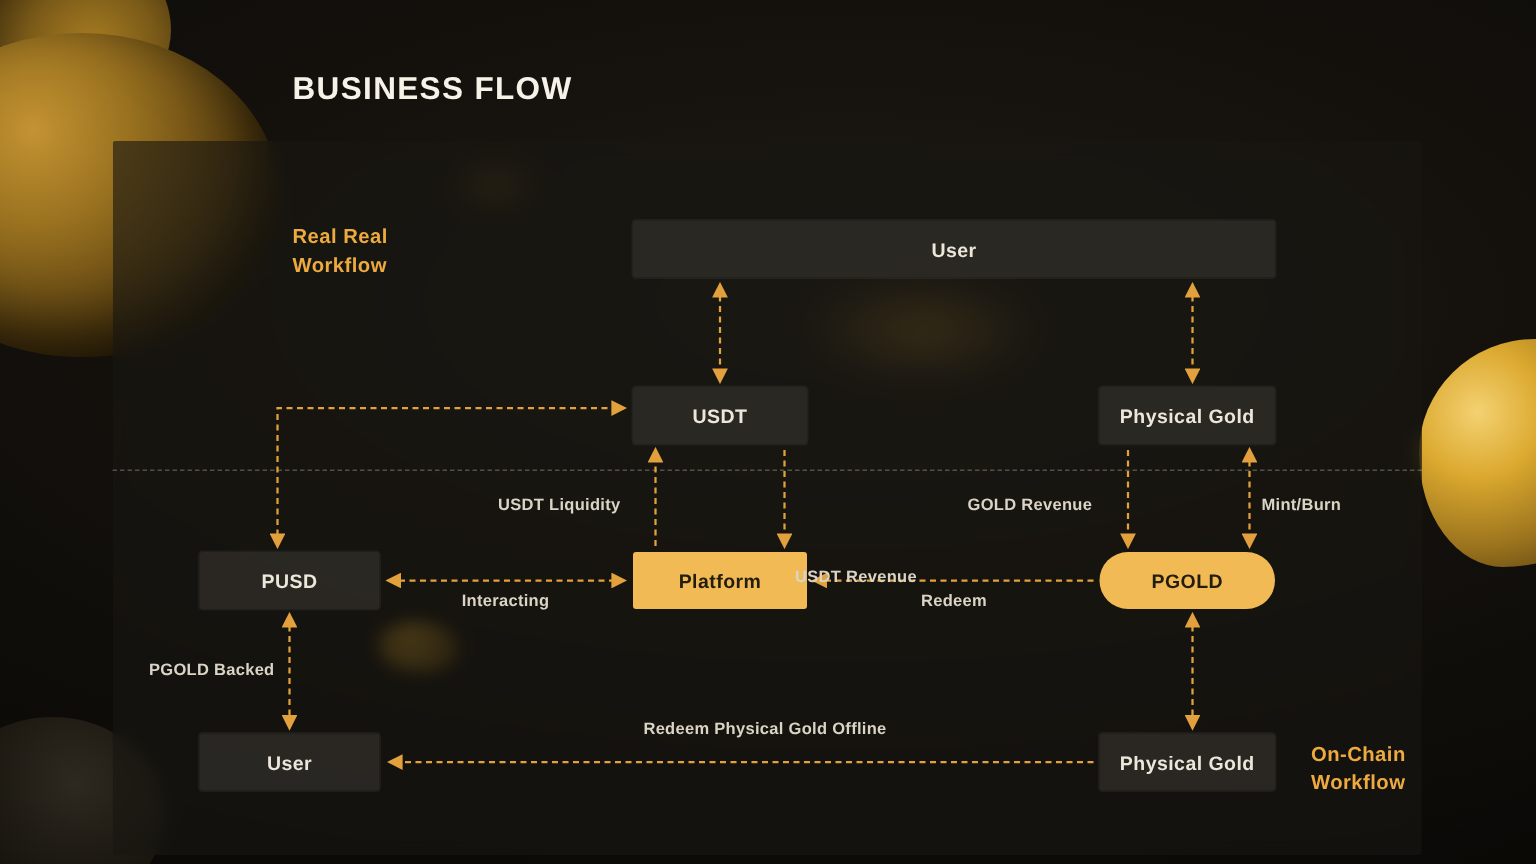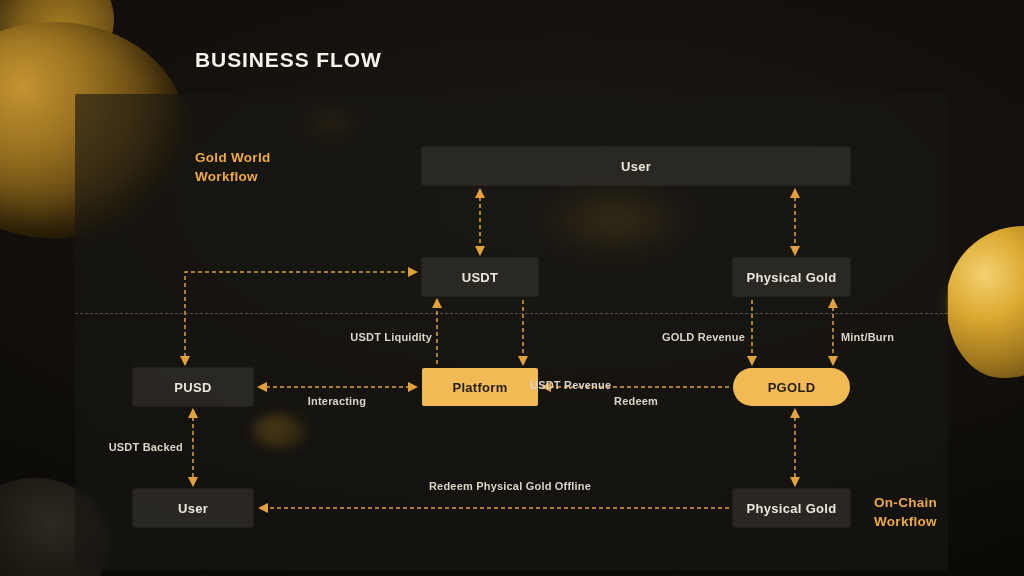--- a/index.html
+++ b/index.html
@@ -98,21 +98,21 @@
   <div class="glow g1"></div>
   <div class="glow g2"></div>
   <div class="vignette"></div>
 
   <div class="panel"></div>
   <div class="divider"></div>
 
   <h1 class="title">BUSINESS FLOW</h1>
 
   <div class="section-label" style="left:195px; top:149px;">
-    <div>Gold World</div>
+    <div>Real Real</div>
     <div>Workflow</div>
   </div>
 
   <div class="section-label" style="left:874px; top:494px;">
     <div>On-Chain</div>
     <div>Workflow</div>
   </div>
 
   <svg class="arrows" width="1024" height="576" viewBox="0 0 1024 576">
     <defs>
@@ -136,22 +136,22 @@
 
   <div class="node" style="left:422px; top:147px; width:428px; height:38px;">User</div>
   <div class="node" style="left:422px; top:258px; width:116px; height:38px;">USDT</div>
   <div class="node" style="left:733px; top:258px; width:117px; height:38px;">Physical Gold</div>
   <div class="node" style="left:133px; top:368px; width:120px; height:38px;">PUSD</div>
   <div class="node gold" style="left:422px; top:368px; width:116px; height:38px;">Platform</div>
   <div class="node gold" style="left:733px; top:368px; width:117px; height:38px;border-radius:19px;">PGOLD</div>
   <div class="node" style="left:133px; top:489px; width:120px; height:38px;">User</div>
   <div class="node" style="left:733px; top:489px; width:117px; height:38px;">Physical Gold</div>
 
-  <div class="edge-label" style="left:332px; top:331px; width:100px; text-align:right;">USDT Liquidity</div>
+  <div class="edge-label" style="left:332px; top:331px; width:100px; text-align:left;">USDT Liquidity</div>
   <div class="edge-label" style="left:530px; top:331px;margin-top:48px;">USDT Revenue</div>
-  <div class="edge-label" style="left:645px; top:331px; width:100px; text-align:right;">GOLD Revenue</div>
+  <div class="edge-label" style="left:645px; top:331px; width:100px; text-align:left;">GOLD Revenue</div>
   <div class="edge-label" style="left:841px; top:331px;">Mint/Burn</div>
   <div class="edge-label" style="left:287px; top:395px; width:100px; text-align:center;">Interacting</div>
   <div class="edge-label" style="left:586px; top:395px; width:100px; text-align:center;">Redeem</div>
-  <div class="edge-label" style="left:83px; top:441px; width:100px; text-align:right;">USDT Backed</div>
+  <div class="edge-label" style="left:83px; top:441px; width:100px; text-align:right;">PGOLD Backed</div>
   <div class="edge-label" style="left:410px; top:480px; width:200px; text-align:center;">Redeem Physical Gold Offline</div>
 
 </div>
 
 </body></html>

